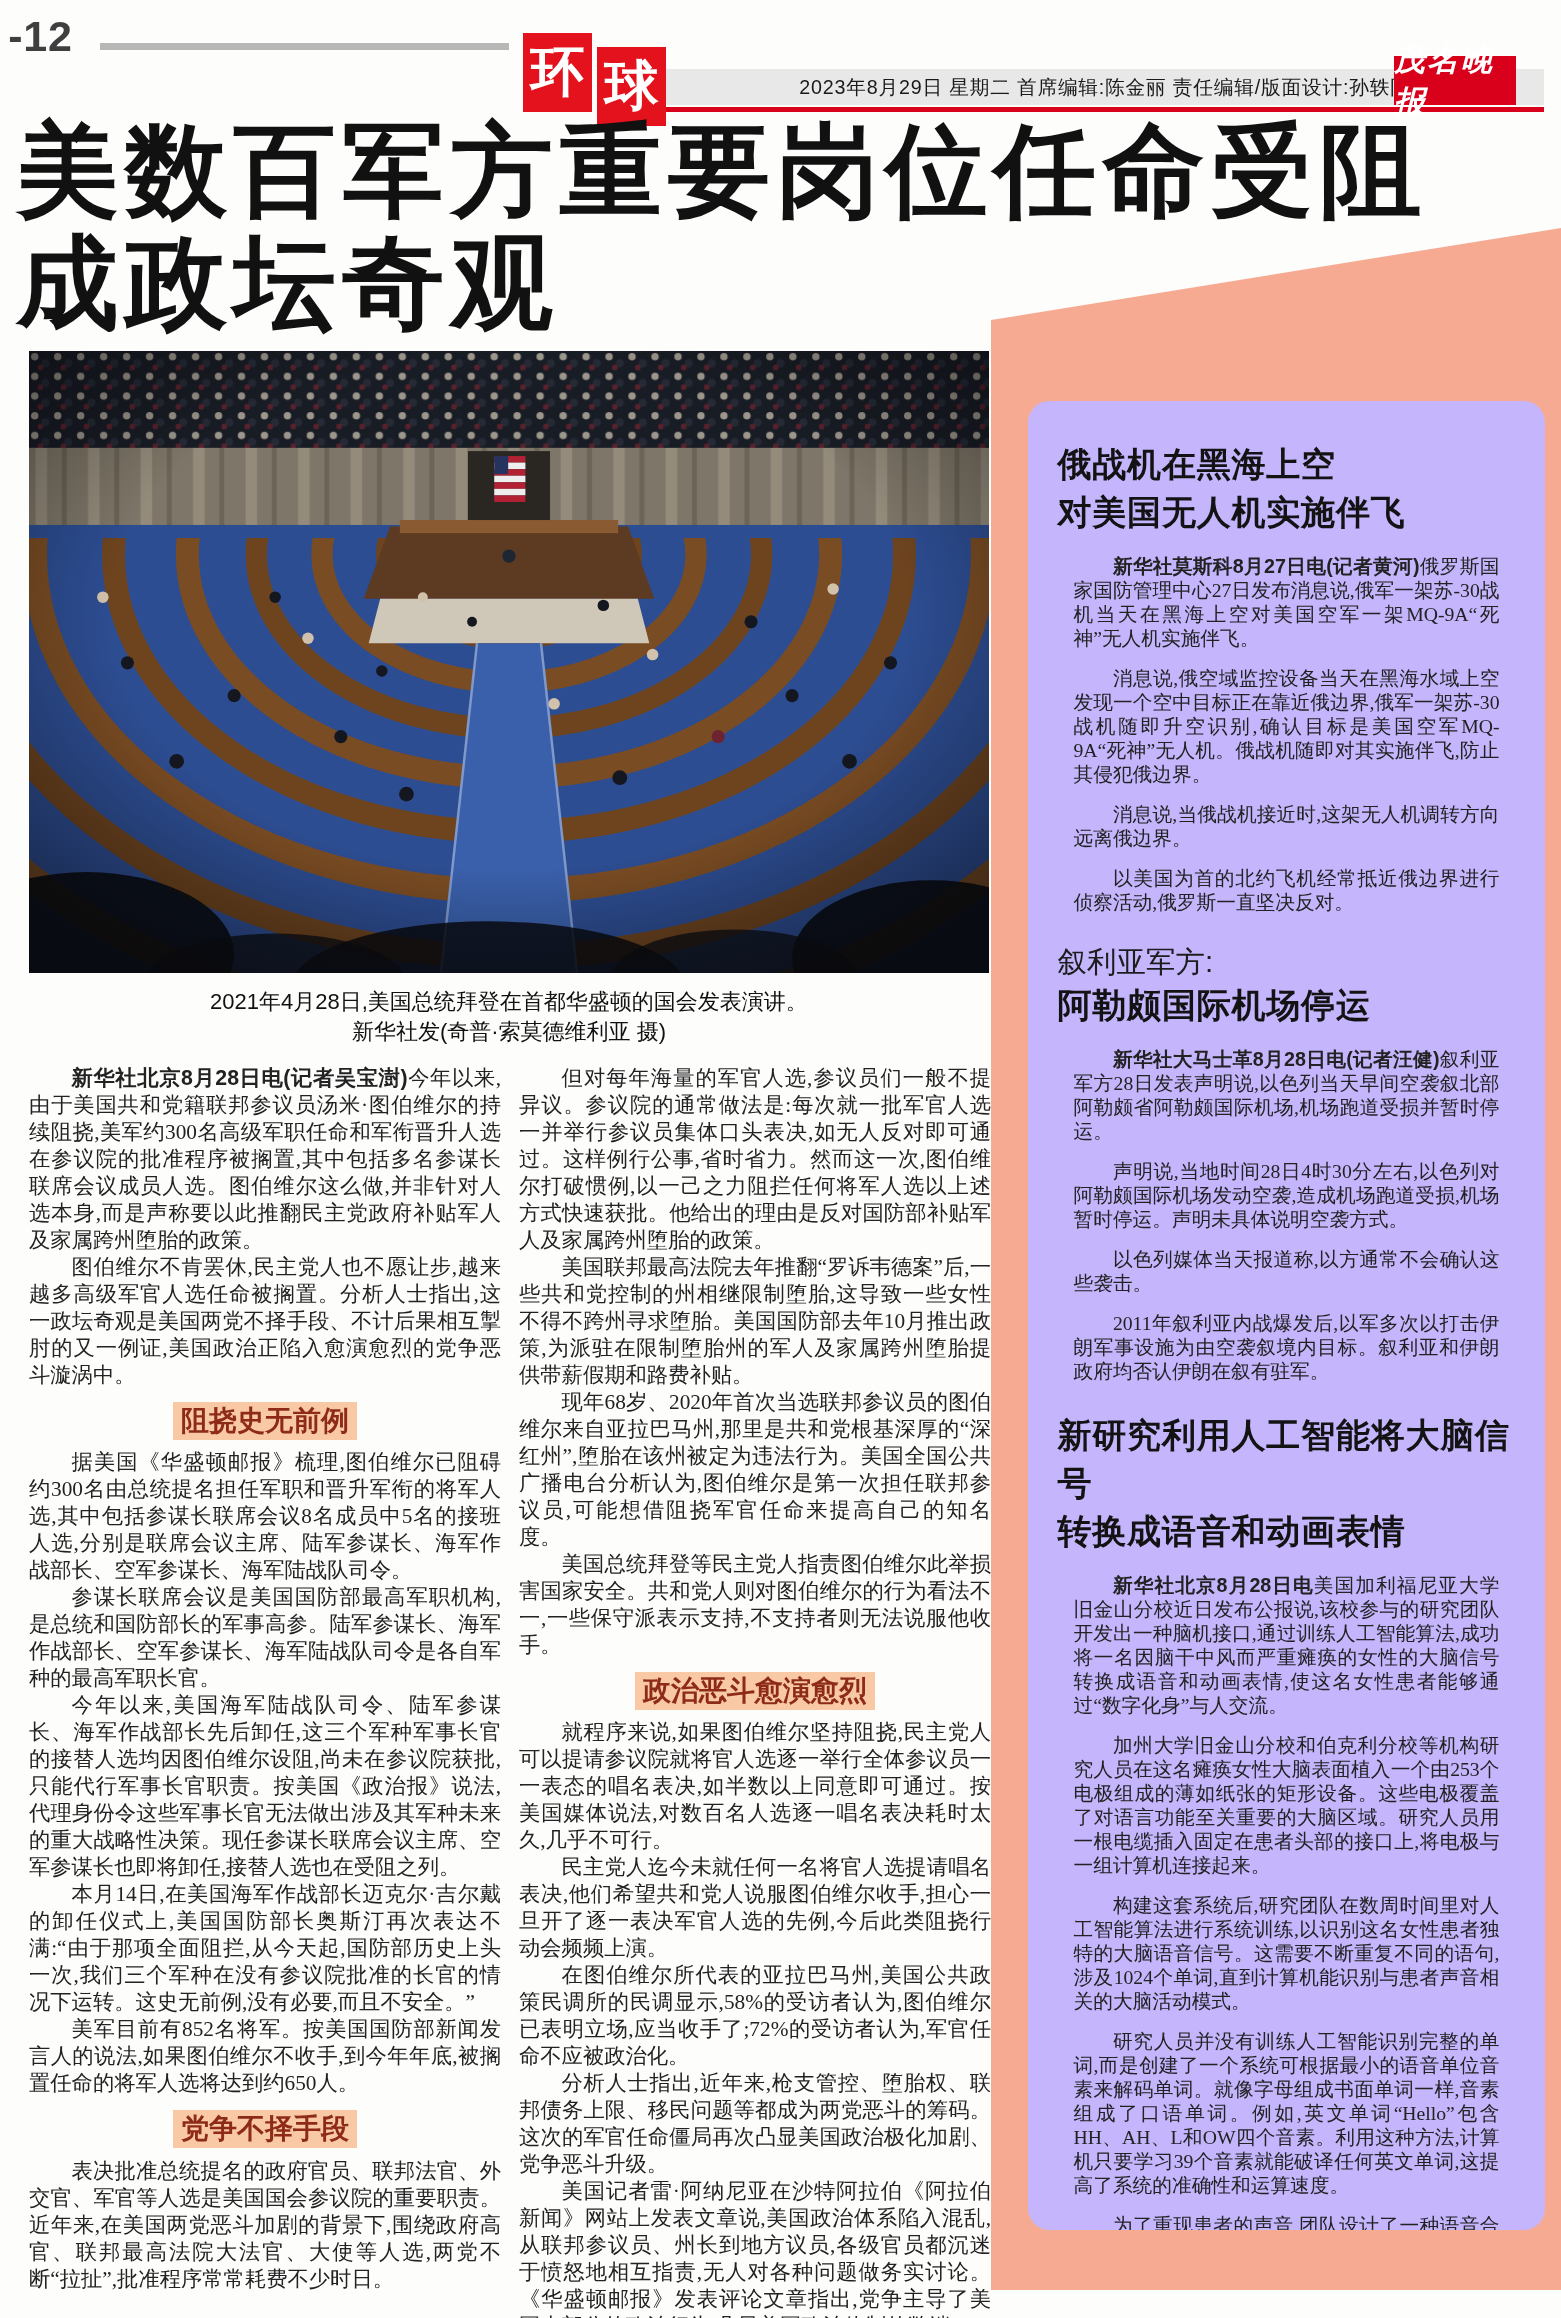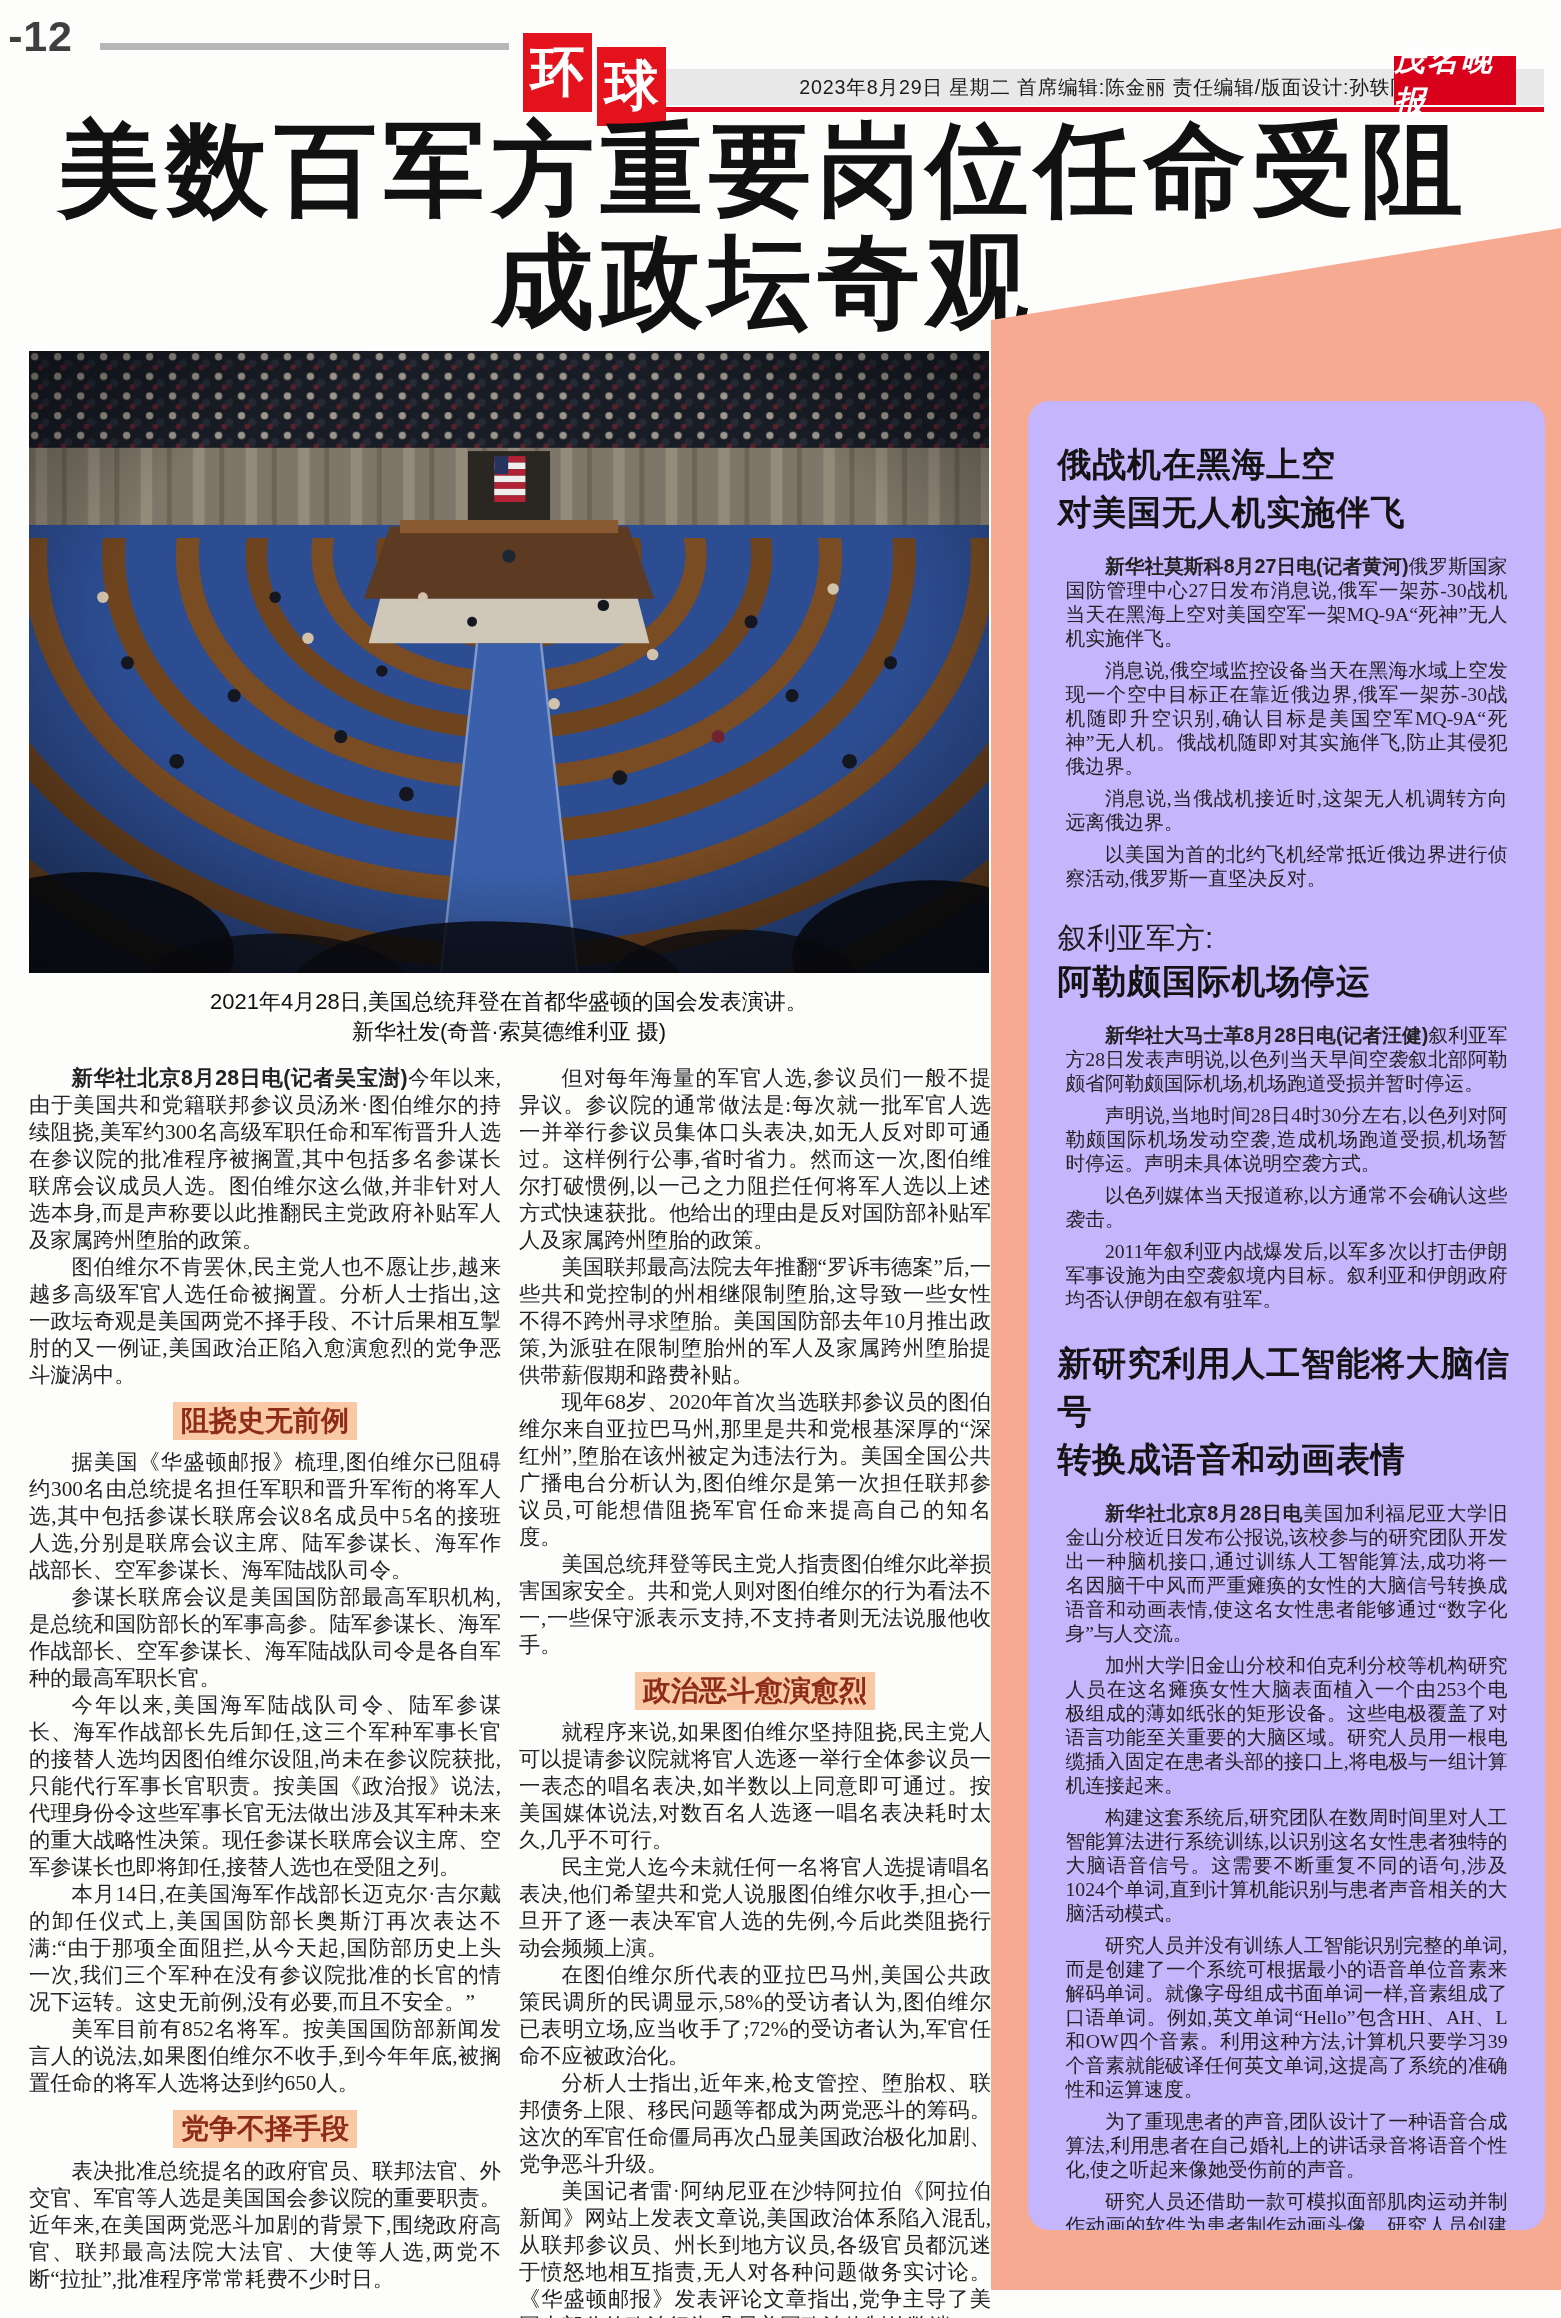--- a/index.html
+++ b/index.html
@@ -30,22 +30,22 @@
   }
   .red-rule { position:absolute; left:666px; top:107px; width:878px; height:4.9px; background:#d9001b; }
   .masthead {
     position:absolute; left:1394px; top:56px; width:122px; height:49px; background:#d9001b; color:#fff;
     font-family:"Liberation Serif",serif; font-style:italic; font-weight:bold; font-size:31px;
     display:flex; align-items:center; justify-content:center; letter-spacing:2.5px;
   }
   
   .headline {
     position:absolute; left:16.4px; top:115px; width:1494px;
-    font-family:Liberation Serif, serif;
-    font-weight:900; font-size:102px; line-height:112px; color:#111; letter-spacing:6.6px;text-align:center;
+    font-family:Liberation Sans, sans-serif;
+    font-weight:900; font-size:102px; line-height:112px; color:#111; letter-spacing:6.6px;
   }
   
   .photo { position:absolute; left:29px; top:351px; width:960px; height:622px; background:#1a2130; }
   .photo svg { display:block; width:100%; height:100%; }
   .caption {
     position:absolute; left:29px; top:987px; width:960px; text-align:center;
     font-family:"Liberation Sans","DejaVu Sans",sans-serif; font-size:22px; line-height:30px; color:#111;
   }
   
   .main-cols { position:absolute; left:29px; top:1065px; width:962px; display:flex; gap:18px; }
@@ -70,21 +70,21 @@
     font-family:"Liberation Sans","DejaVu Sans",sans-serif; font-weight:800;
     font-size:34px; line-height:48px; color:#131313; letter-spacing:0.8px;
   }
   .sb-kicker {
     font-family:"Liberation Sans","DejaVu Sans",sans-serif; font-size:29.5px; line-height:39px;
     color:#1d1d1d; margin:28px 0 0;
   }
   .sb-article { margin-top:28px; }
   .sb-article.first { margin-top:0; }
   .sb-body { margin-top:18px; }
-  .sb-body p { margin:8px; text-indent:2em; font-size:19.7px; line-height:24px; text-align:justify; color:#222; }
+  .sb-body p { margin:16px; text-indent:2em; font-size:19.7px; line-height:24px; text-align:justify; color:#222; }
 </style>
 </head>
 <body>
 
 <div class="page-num">-12</div>
 <div class="rule-gray"></div>
 <div class="section-box b1">
   <span>环</span>
 </div>
 <div class="section-box b2">

